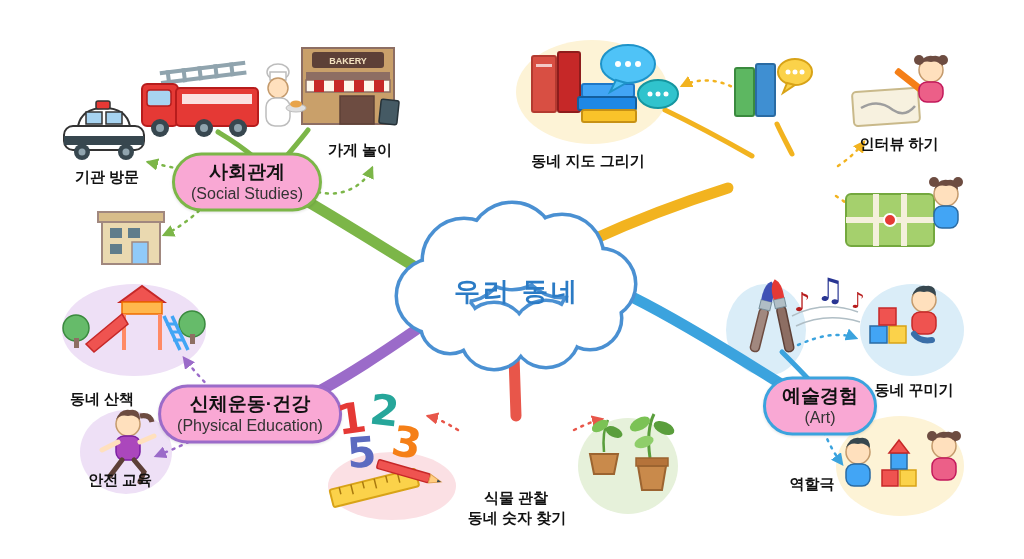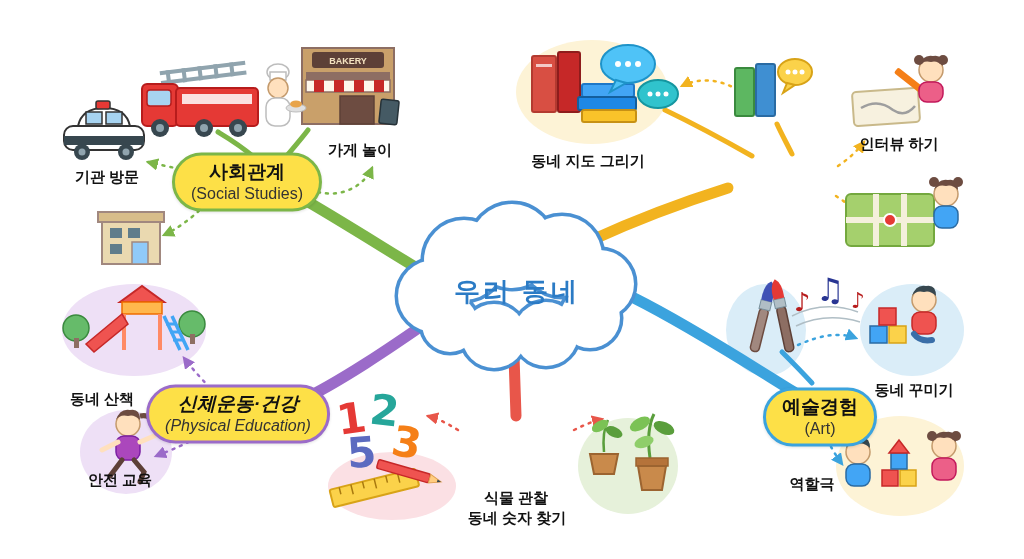--- a/index.html
+++ b/index.html
@@ -1,21 +1,21 @@
 <!DOCTYPE html>
 <html><head>
 <meta charset="utf-8">
 <style>
   * { margin:0; padding:0; box-sizing:border-box; }
   body { font-family:"Liberation Sans","DejaVu Sans",sans-serif; background:#fff; }
   .canvas { position:relative; width:1024px; height:559px; background:#fff; overflow:hidden; }
   .layer { position:absolute; left:0; top:0; }
   .cloud-title { position:absolute; left:517px; top:291px; transform:translate(-50%,-50%);
                  font-size:26px; font-weight:800; color:#2b7bc5; letter-spacing:3px; white-space:nowrap; }
-  .node { position:absolute; transform:translate(-50%,-50%); background:#fde047; border:3.5px solid #888;
+  .node { position:absolute; transform:translate(-50%,-50%); background:#f9a8d4; border:3.5px solid #888;
           border-radius:40px; padding:5px 16px 6px; text-align:center;
           box-shadow:0 1px 3px rgba(0,0,0,.12); white-space:nowrap; }
   .node-main { font-size:19px; font-weight:800; color:#111; line-height:1.2; }
   .node-sub  { font-size:16px; color:#333; margin-top:1px; }
   .ill-label { position:absolute; transform:translate(-50%,-50%); font-size:15px; font-weight:700;
                color:#111; white-space:nowrap; }
   .num  { position:absolute; font-weight:800; font-size:42px; line-height:1; font-family:"DejaVu Sans",sans-serif; }
   .note { position:absolute; transform:translate(-50%,-50%); font-weight:700; font-family:"DejaVu Sans",sans-serif; }
 </style>
 </head>
@@ -319,35 +319,35 @@
       </g>
     </g>
   </svg>
 
   <div class="cloud-title">우리 동네</div>
 
   <div class="node" style="left:247px; top:182px; border-color:#7cb648;">
     <div class="node-main">사회관계</div>
     <div class="node-sub">(Social Studies)</div>
   </div>
-  <div class="node" style="left:238px; top:414px; border-color:#9b6bc9;font-style:italic;">
+  <div class="node" style="left:250px; top:414px; border-color:#9b6bc9;">
     <div class="node-main">신체운동·건강</div>
     <div class="node-sub">(Physical Education)</div>
   </div>
-  <div class="node" style="left:820px; top:406px; border-color:#3ba3de;margin-top:11px;">
+  <div class="node" style="left:820px; top:406px; border-color:#3ba3de;">
     <div class="node-main">예술경험</div>
     <div class="node-sub">(Art)</div>
   </div>
 
   <div class="ill-label" style="left:107px; top:177px;">기관 방문</div>
   <div class="ill-label" style="left:360px; top:150px;">가게 놀이</div>
   <div class="ill-label" style="left:588px; top:161px;">동네 지도 그리기</div>
   <div class="ill-label" style="left:899px; top:144px;">인터뷰 하기</div>
   <div class="ill-label" style="left:102px; top:399px;">동네 산책</div>
-  <div class="ill-label" style="left:120px; top:480px;">안전 교육</div>
+  <div class="ill-label" style="left:120px; top:480px;font-family:Liberation Serif, serif;">안전 교육</div>
   <div class="ill-label" style="left:516px; top:498px;">식물 관찰</div>
   <div class="ill-label" style="left:517px; top:518px;">동네 숫자 찾기</div>
   <div class="ill-label" style="left:914px; top:390px;">동네 꾸미기</div>
   <div class="ill-label" style="left:812px; top:484px;">역할극</div>
 
   <span class="num" style="left:337px; top:398px; color:#e53935; transform:rotate(-8deg);">1</span>
   <span class="num" style="left:370px; top:390px; color:#26a69a; transform:rotate(6deg);">2</span>
   <span class="num" style="left:347px; top:432px; color:#5c6bc0; transform:rotate(-4deg);">5</span>
   <span class="num" style="left:392px; top:422px; color:#f57f17; transform:rotate(10deg);">3</span>
 

